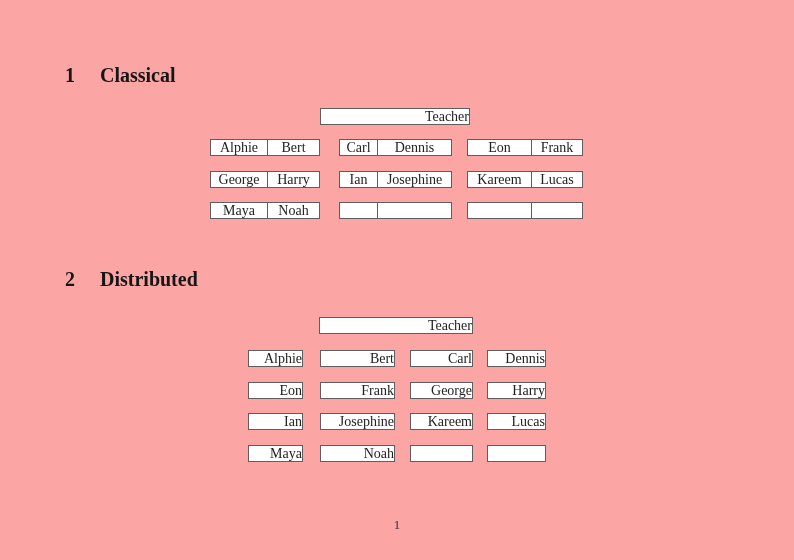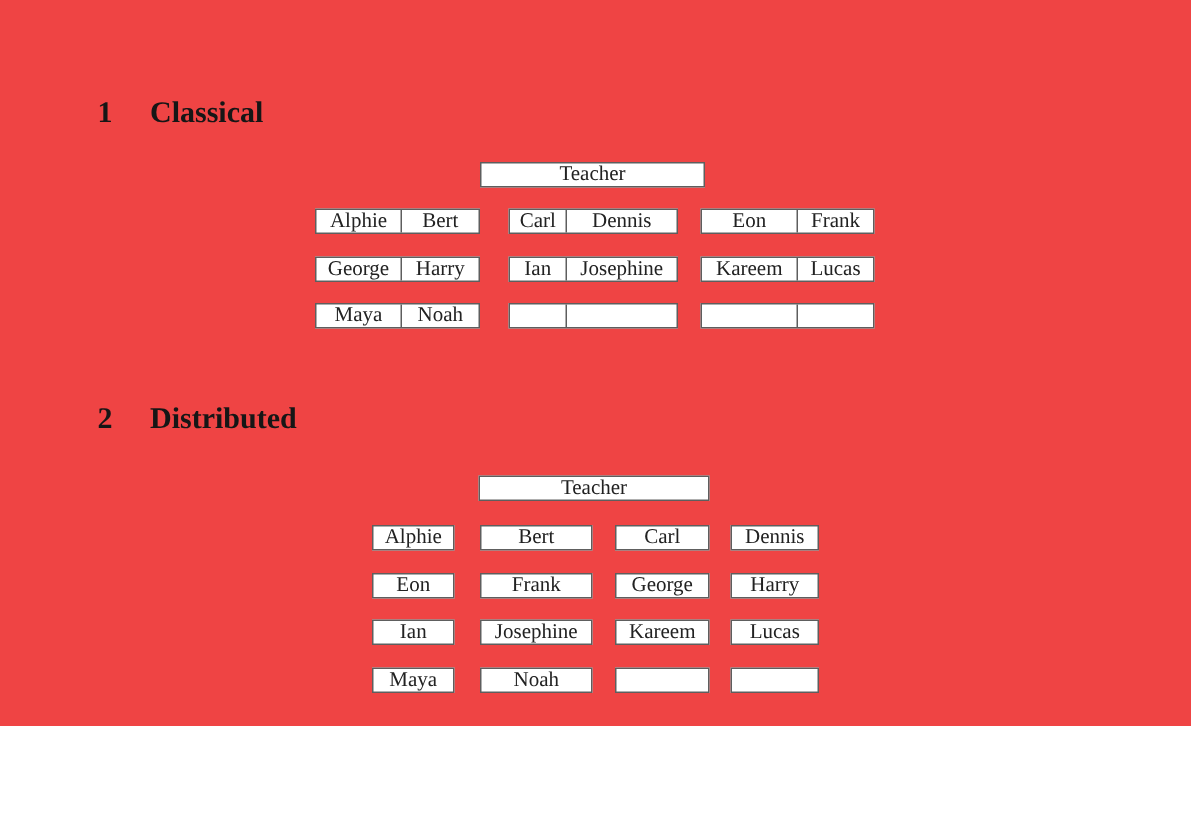--- a/index.html
+++ b/index.html
@@ -3,22 +3,22 @@
 <meta charset="utf-8">
 <style>
   html, body {
     margin: 0;
     padding: 0;
     background: #ffffff;
   }
   .page {
     position: relative;
     width: 794px;
-    height: 484px;
-    background: #ef4444;
+    height: 560px;
+    background: #fca5a5;
     color: #1f1f1f;
     font-family: "Liberation Serif", "DejaVu Serif", serif;
     overflow: hidden;
   }
   
   .sec-heading {
     position: absolute;
     left: 65px;
     font-size: 20px;
     font-weight: 700;
@@ -32,21 +32,21 @@
 
   
   .box {
     position: absolute;
     box-sizing: border-box;
     height: 17px;
     border: 1px solid #5e5e5e;
     background: #ffffff;
     display: flex;
     align-items: center;
-    justify-content: center;
+    justify-content: flex-end;
     font-size: 14px;
     line-height: 14px;
     color: #222222;
     white-space: nowrap;
   }
 
   
   .teacher1 { left: 320px; top: 108px; width: 150px; }
   .desk2 { justify-content: flex-start; padding: 0; }
   .desk2 .seat {

